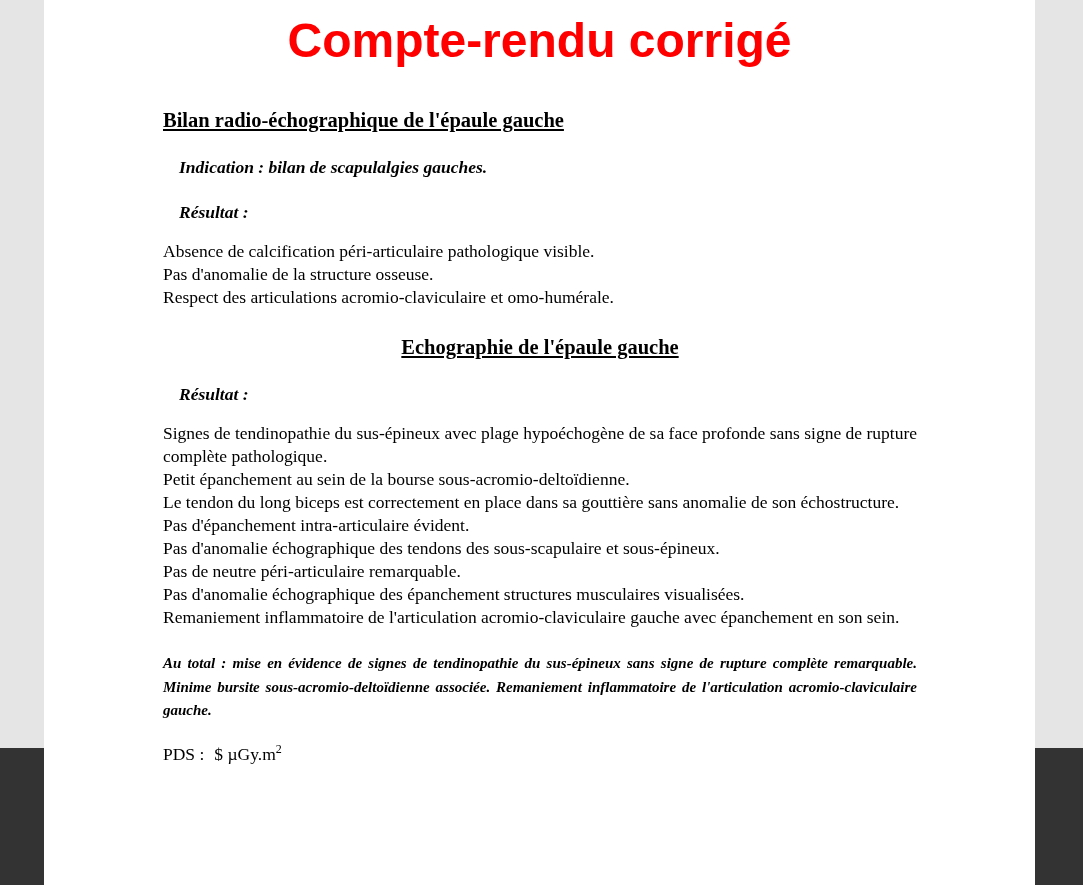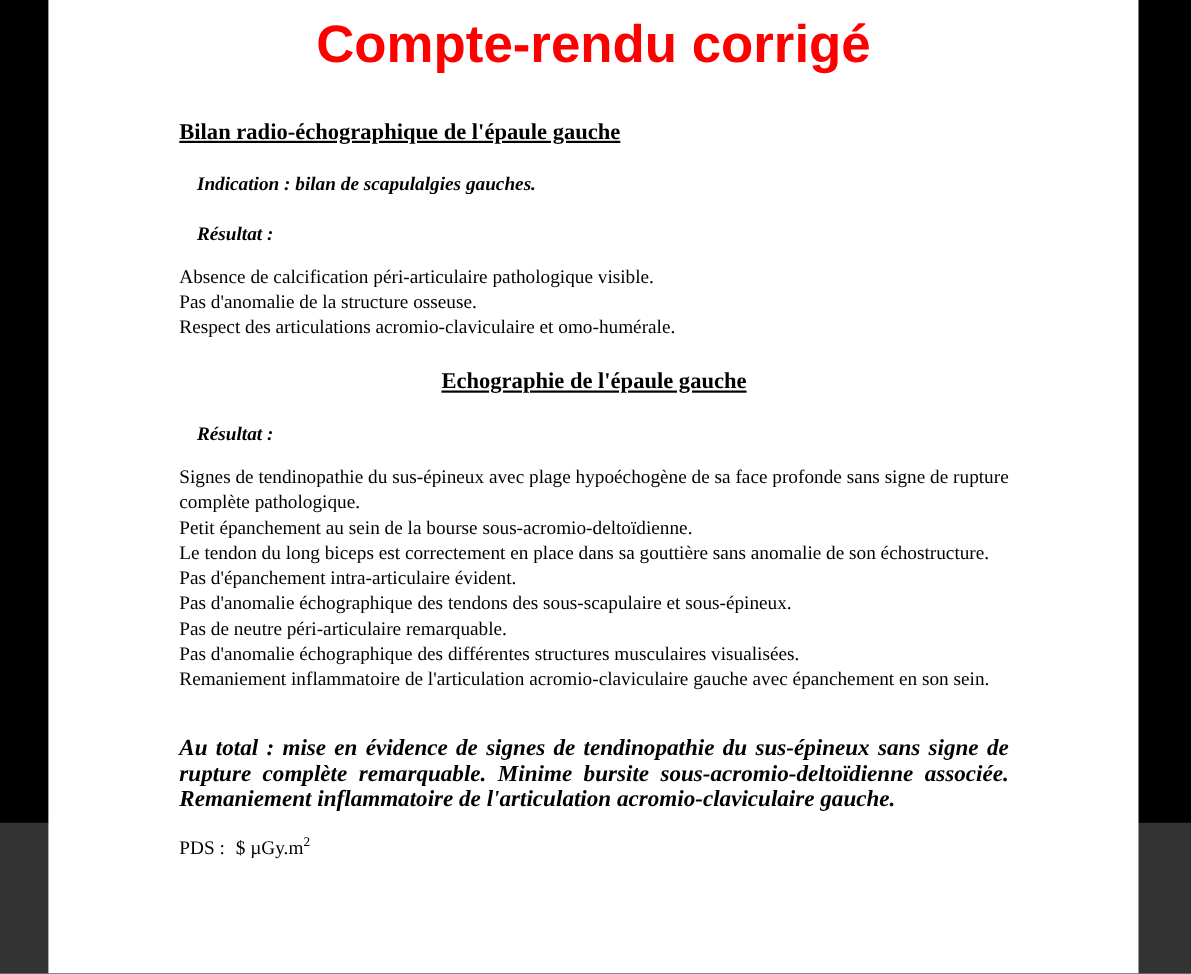--- a/index.html
+++ b/index.html
@@ -7,21 +7,21 @@
     padding: 0;
     background: #333333;
     width: 1083px;
     height: 885px;
     overflow: hidden;
   }
   .viewport {
     position: relative;
     width: 1083px;
     height: 748px;
-    background: #000000;
+    background: #e5e5e5;
   }
   .paper {
     position: absolute;
     left: 44px;
     top: 0;
     width: 991px;
     height: 885px;
     background: #ffffff;
   }
   .doc-title {
@@ -60,23 +60,23 @@
   .result-label { margin-top: 22px; }
   .finding {
     font-size: 17.5px;
     line-height: 23px;
     margin: 0;
     text-align: justify;
   }
   .conclusion {
     font-weight: 700;
     font-style: italic;
-    font-size: 21px;
+    font-size: 15px;
     line-height: 23.5px;
-    margin: 39px 0 0 0;
+    margin: 23px 0 0 0;
     text-align: justify;
   }
   .pds-line {
     font-size: 17.5px;
     line-height: 23px;
     margin: 20px 0 0 0;
   }
   .pds-value { margin-left: 10px; }
   .pds-line sup {
     font-size: 12px;
@@ -105,21 +105,21 @@
 
       <h2 class="section-heading heading-echo">Echographie de l'épaule gauche</h2>
 
       <p class="italic-bold result-label">Résultat :</p>
       <p class="finding">Signes de tendinopathie du sus-épineux avec plage hypoéchogène de sa face profonde sans signe de rupture complète pathologique.</p>
       <p class="finding">Petit épanchement au sein de la bourse sous-acromio-deltoïdienne.</p>
       <p class="finding">Le tendon du long biceps est correctement en place dans sa gouttière sans anomalie de son échostructure.</p>
       <p class="finding">Pas d'épanchement intra-articulaire évident.</p>
       <p class="finding">Pas d'anomalie échographique des tendons des sous-scapulaire et sous-épineux.</p>
       <p class="finding">Pas de neutre péri-articulaire remarquable.</p>
-      <p class="finding">Pas d'anomalie échographique des différentes structures musculaires visualisées.</p>
+      <p class="finding">Pas d'anomalie échographique des épanchement structures musculaires visualisées.</p>
       <p class="finding">Remaniement inflammatoire de l'articulation acromio-claviculaire gauche avec épanchement en son sein.</p>
 
       <p class="conclusion">Au total : mise en évidence de signes de tendinopathie du sus-épineux sans signe de rupture complète remarquable. Minime bursite sous-acromio-deltoïdienne associée. Remaniement inflammatoire de l'articulation acromio-claviculaire gauche.</p>
 
       <p class="pds-line"><span>PDS :</span><span class="pds-value">$ µGy.m</span><sup>2</sup></p>
 
     </div>
   </div>
 </div>
 

